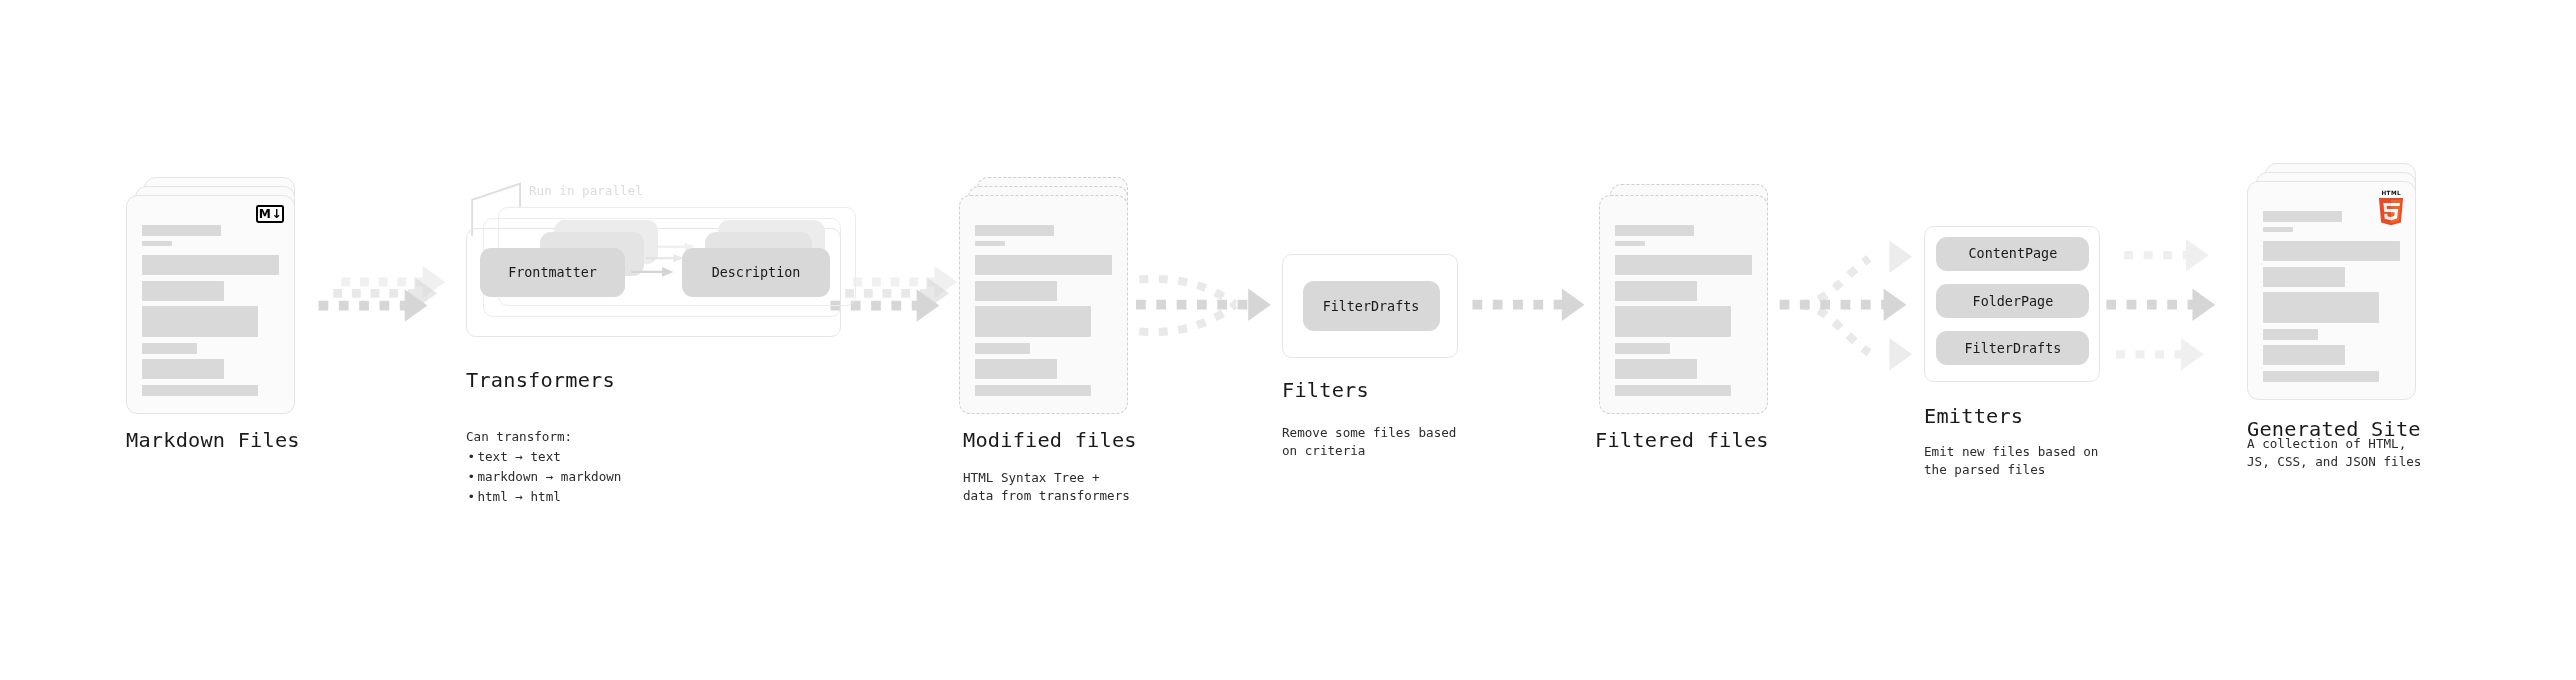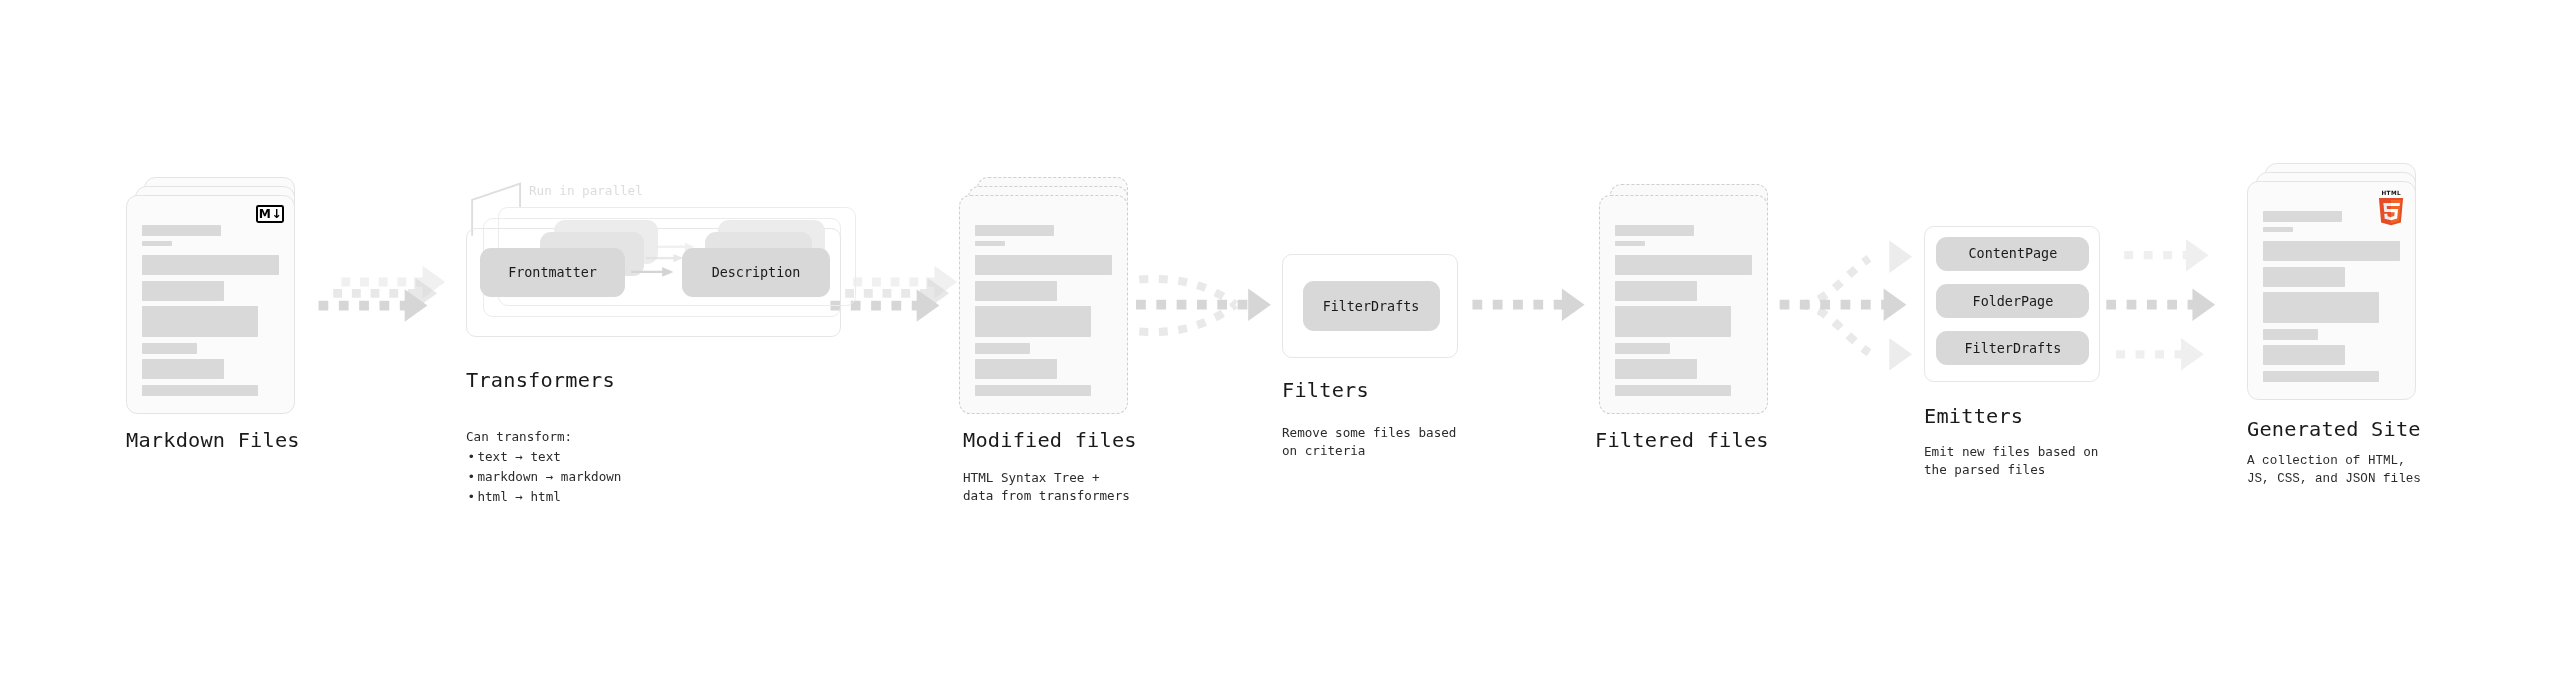--- a/index.html
+++ b/index.html
@@ -384,17 +384,17 @@
           <div class="bar" style="width:60%;  height:19.5px;"></div>
           <div class="bar" style="width:85%;  height:31px;"></div>
           <div class="bar" style="width:40%;  height:10.6px;"></div>
           <div class="bar" style="width:60%;  height:19.5px;"></div>
           <div class="bar" style="width:85%;  height:11.4px;"></div>
         </div>
       </div>
     </div>
   </div>
   <div class="node title" style="left:2247px; top:417px;">Generated Site</div>
-  <div class="node sub" style="left:2247px; top:453px;font-family:Liberation Mono, monospace;">A collection of HTML,
+  <div class="node sub" style="left:2247px; top:435px;">A collection of HTML,
 JS, CSS, and JSON files</div>
 
 </div>
 
 
 </body></html>

